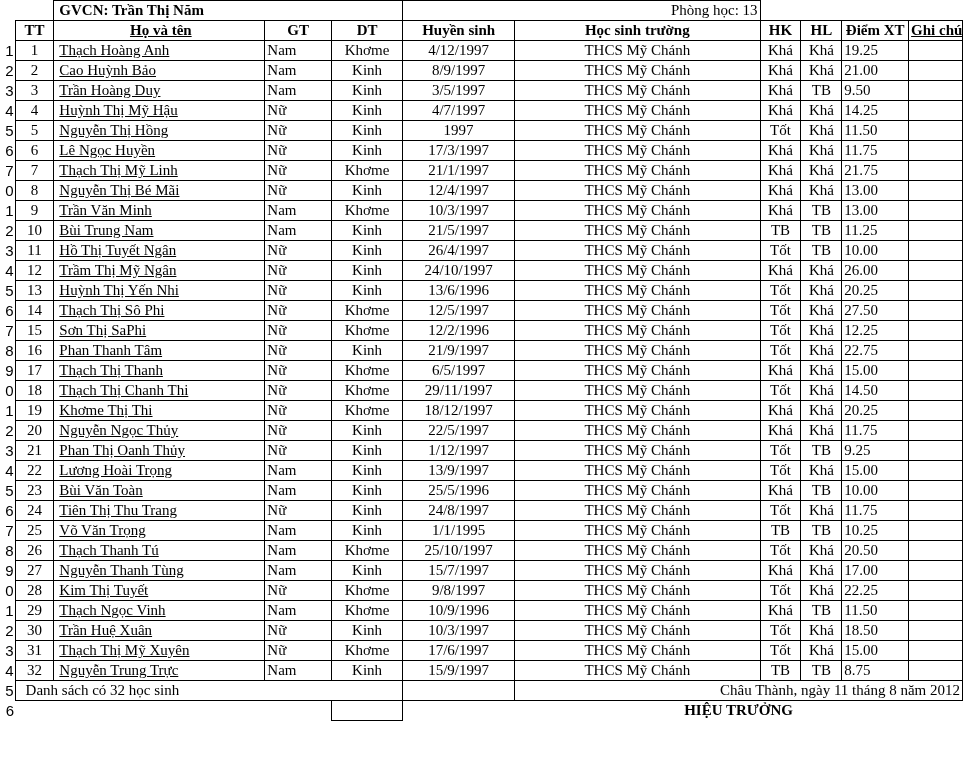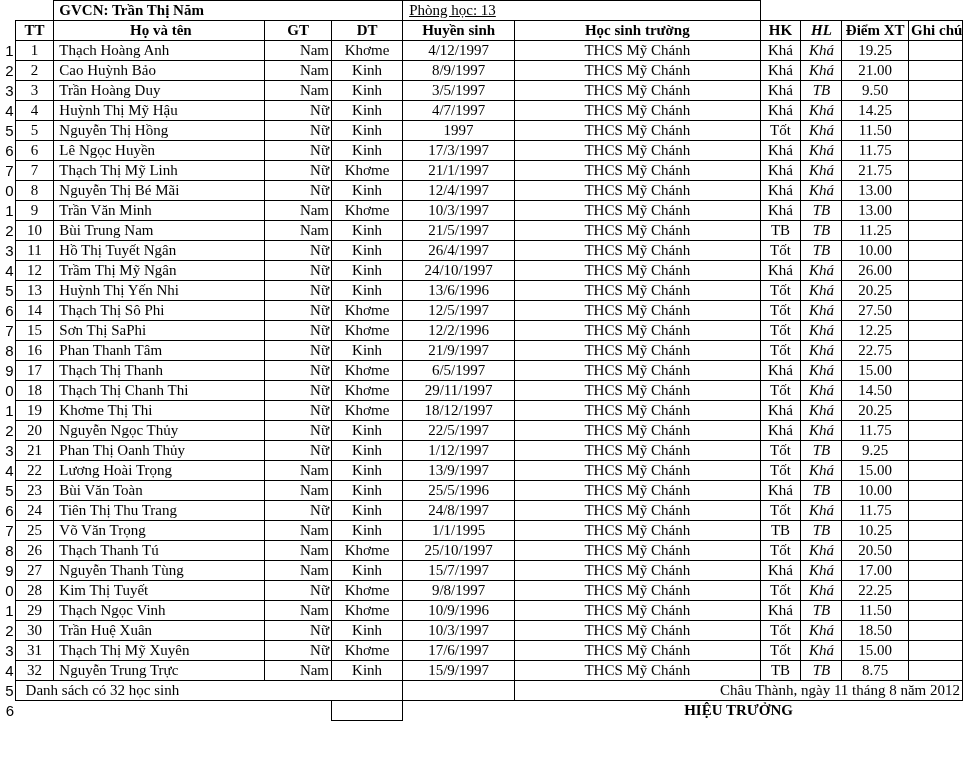--- a/index.html
+++ b/index.html
@@ -42,29 +42,29 @@
     width: 14px;
     border: none !important;
     font-size: 10px;
     color: #333333;
     text-align: right;
     padding-right: 1px !important;
     background: #ffffff;
     font-family: "Liberation Sans", sans-serif;
   }
   .c-tt      { width: 36px;  text-align: center; margin-left: 33px; }
-  .c-name    { width: 196px; text-align: left; padding-left: 5px !important; }
-  .c-gt      { width: 62px;  text-align: right; }
+  .c-name    { width: 196px; text-align: left; padding-left: 5px !important; text-decoration: underline; }
+  .c-gt      { width: 62px;  text-align: left; }
   .c-dt      { width: 66px;  text-align: center; }
   .c-dob     { width: 104px; text-align: center; }
   .c-school  { width: 228px; text-align: center; }
   .c-hk      { width: 38px;  text-align: center; }
-  .c-hl      { width: 38px;  text-align: center; font-style: italic; }
-  .c-diem    { width: 62px;  text-align: center; }
-  .c-ghichu  { width: 50px;  text-align: center; }
+  .c-hl      { width: 38px;  text-align: center; }
+  .c-diem    { width: 62px;  }
+  .c-ghichu  { width: 50px;  text-align: center; text-decoration: underline; }
 
   .hdr-row td {
     font-weight: bold;
     text-align: center;
     height: 46px;
     line-height: 17px;
     white-space: normal;
     font-size: 15px;
   }
   .top-row td {
@@ -75,23 +75,22 @@
   }
   .noborder {
     border: none !important;
   }
   .top-gvcn {
     font-weight: bold;
     text-align: left;
     padding-left: 5px !important;
   }
   .top-phong {
-    text-align: left;
+    text-align: right;
     padding-left: 6px !important;
-    text-decoration: underline;
   }
   .footer-row td {
     height: 28px;
     font-size: 15px;
   }
   .footer-left {
     text-align: left;
     padding-left: 10px !important;
   }
   .footer-right {

